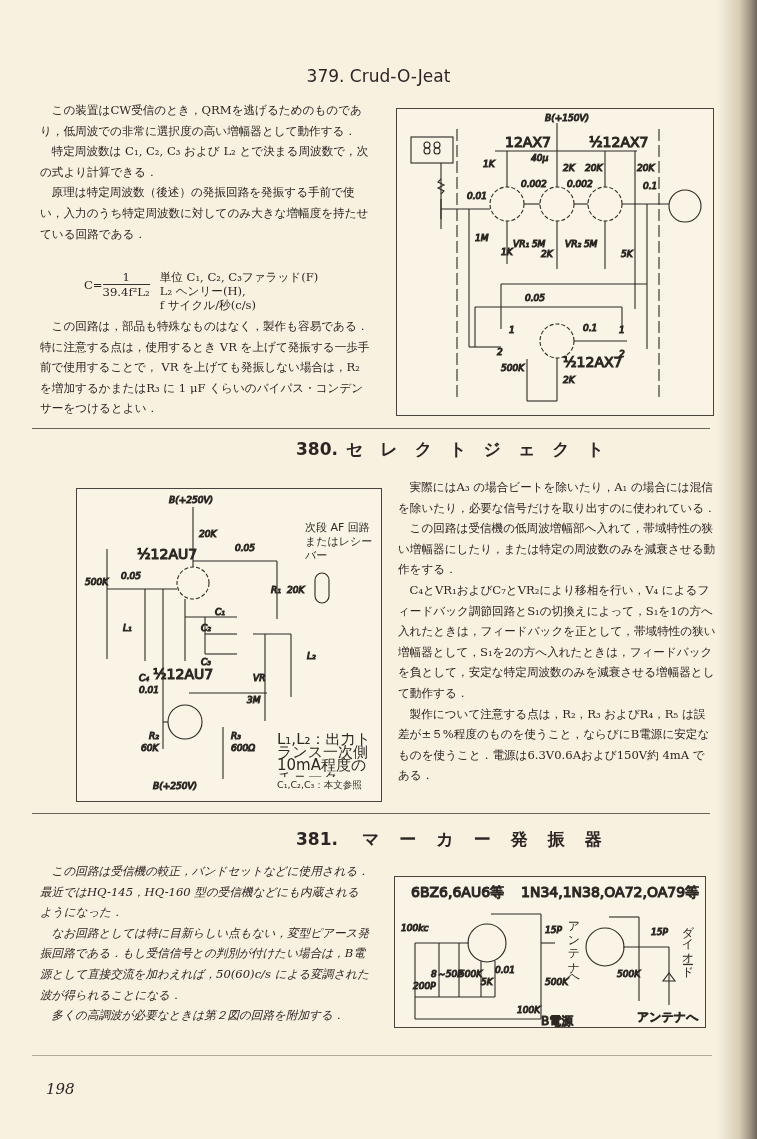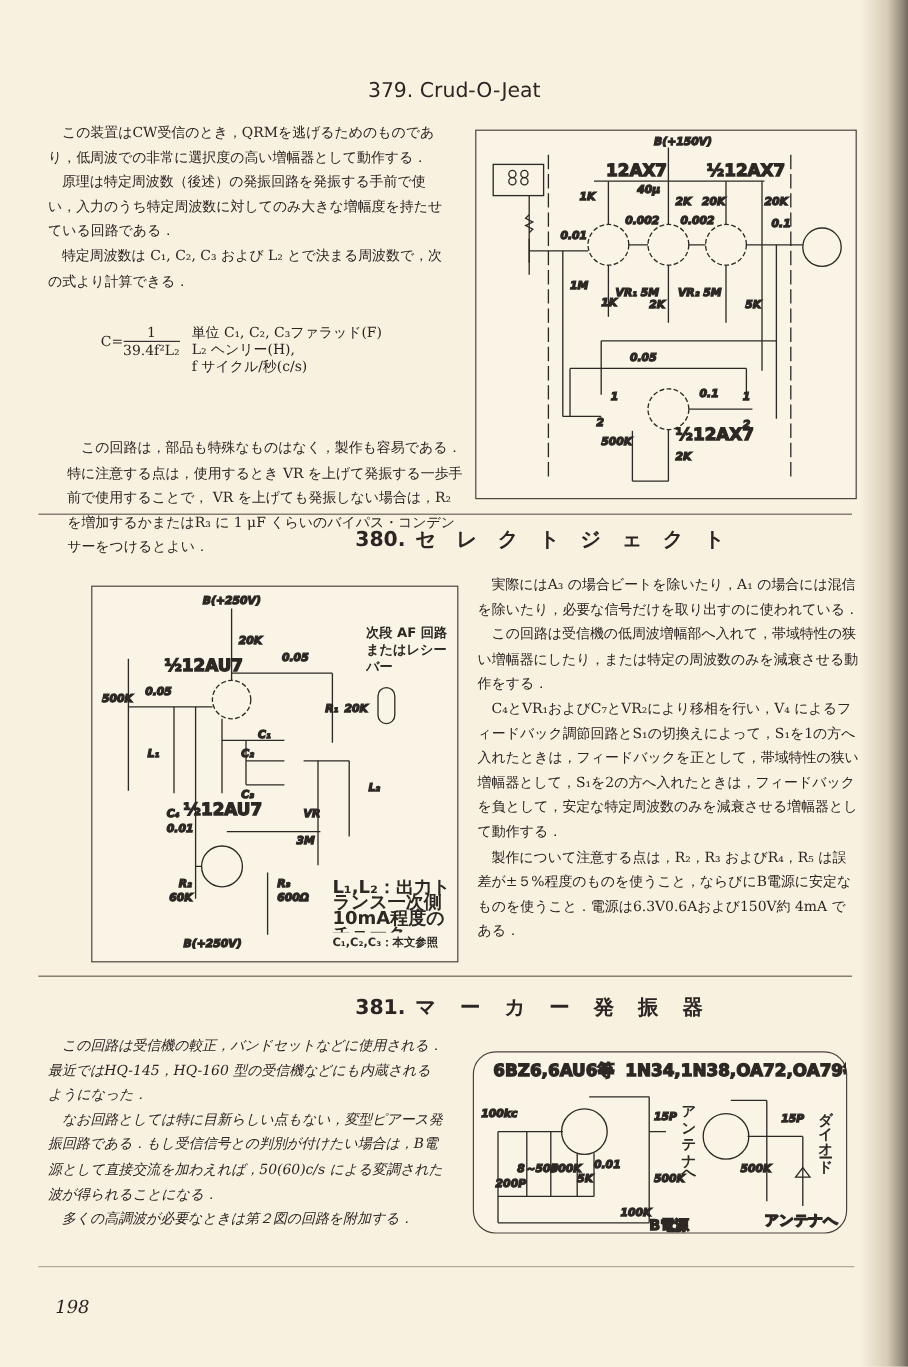--- a/index.html
+++ b/index.html
@@ -5,25 +5,25 @@
   html,body{margin:0;padding:0;}
   body{width:757px;height:1139px;background:#f8f1e0;position:relative;overflow:hidden;
        font-family:"DejaVu Serif",serif;color:#2a2522;}
   .edge{position:absolute;right:0;top:0;width:40px;height:1139px;
         background:linear-gradient(to right,rgba(248,241,224,0),#d8cdb6 55%,#9a9080 85%,#6e665a);}
   .h{position:absolute;font-family:"DejaVu Sans",sans-serif;color:#2b2624;}
   .h1{left:0;width:757px;top:66px;text-align:center;font-size:17px;font-weight:normal;}
   .h2{top:438px;left:296px;font-size:17px;font-weight:bold;letter-spacing:0;}
   .h2 .kana{letter-spacing:17px;margin-left:8px;}
   .h3{top:828px;left:296px;font-size:17px;font-weight:bold;}
-  .h3 .kana{letter-spacing:20px;margin-left:8px;}
+  .h3 .kana{letter-spacing:20px;margin-left:24px;}
   .txt{position:absolute;font-size:11.6px;line-height:20.6px;}
   .txt p{margin:0;text-indent:1em;}
   .rule{position:absolute;height:1px;background:#6b625a;}
-  .box{position:absolute;border:1.5px solid #4a443f;background:#faf4e6;font-weight:bold;}
+  .box{position:absolute;border:1.5px solid #4a443f;background:#faf4e6;}
   .formula{position:absolute;font-size:11.6px;line-height:14px;}
   .frac{display:inline-block;vertical-align:middle;text-align:center;}
   .frac .num{border-bottom:1px solid #333;padding:0 4px;}
   .units{display:inline-block;vertical-align:top;margin-left:10px;}
   .pagenum{position:absolute;left:46px;top:1080px;font-size:15px;font-style:italic;}
   svg text{font-family:"DejaVu Sans",sans-serif;fill:#2d2824;}
   .lbl{font-size:9px;font-style:italic;}
   .big{font-size:14px;}
   .jp{font-size:12px;}
 </style>
@@ -31,36 +31,36 @@
 <body>
 
 <div class="edge"></div>
 
 <div class="h h1">
   <span>379.</span> <span>Crud-O-Jeat</span>
 </div>
 
 <div class="txt" style="left:40px;top:100px;width:330px;">
   <p>この装置はCW受信のとき，QRMを逃げるためのものであり，低周波での非常に選択度の高い増幅器として動作する．</p>
+  <p>特定周波数は C₁, C₂, C₃ および L₂ とで決まる周波数で，次の式より計算できる．</p>
   <p>原理は特定周波数（後述）の発振回路を発振する手前で使い，入力のうち特定周波数に対してのみ大きな増幅度を持たせている回路である．</p>
-  <p>特定周波数は C₁, C₂, C₃ および L₂ とで決まる周波数で，次の式より計算できる．</p>
 </div>
 
 <div class="formula" style="left:84px;top:270px;">
   <span style="vertical-align:middle;">C=</span><span class="frac">
     <div class="num">1</div>
     <div>39.4f²L₂</div>
   </span><span class="units">
     <div>単位  C₁, C₂, C₃ファラッド(F)</div>
     <div>L₂  ヘンリー(H),</div>
     <div>f  サイクル/秒(c/s)</div>
   </span>
 </div>
 
-<div class="txt" style="left:56px;top:316px;width:330px;margin-top:47px;">
+<div class="txt" style="left:40px;top:316px;width:330px;">
   <p>この回路は，部品も特殊なものはなく，製作も容易である．特に注意する点は，使用するとき VR を上げて発振する一歩手前で使用することで， VR を上げても発振しない場合は，R₂を増加するかまたはR₃ に 1 μF くらいのバイパス・コンデンサーをつけるとよい．</p>
 </div>
 
 <div class="box" style="left:396px;top:108px;width:316px;height:306px;">
   <svg width="316" height="306" viewBox="0 0 316 306" fill="none" stroke="#2d2824" stroke-width="1.1">
     <text x="148" y="12" class="lbl">B(+150V)</text>
     <text x="108" y="38" class="big">12AX7</text>
     <text x="192" y="38" class="big">½12AX7</text>
     <text x="166" y="258" class="big">½12AX7</text>
 
@@ -204,21 +204,21 @@
 <div class="h h3">
   <span>381.</span><span class="kana">マーカー発振器</span>
 </div>
 
 <div class="txt" style="left:40px;top:861px;width:330px;font-style:italic;">
   <p>この回路は受信機の較正，バンドセットなどに使用される．最近ではHQ-145，HQ-160 型の受信機などにも内蔵されるようになった．</p>
   <p>なお回路としては特に目新らしい点もない，変型ピアース発振回路である．もし受信信号との判別が付けたい場合は，B電源として直接交流を加わえれば，50(60)c/s による変調された波が得られることになる．</p>
   <p>多くの高調波が必要なときは第２図の回路を附加する．</p>
 </div>
 
-<div class="box" style="left:394px;top:876px;width:310px;height:150px;border-radius:19px;">
+<div class="box" style="left:394px;top:876px;width:310px;height:150px;">
   <svg width="310" height="150" viewBox="0 0 310 150" fill="none" stroke="#2d2824" stroke-width="1.1">
     <text x="16" y="20" class="big">6BZ6,6AU6等</text>
     <text x="126" y="20" class="big">1N34,1N38,OA72,OA79等</text>
     <text x="6" y="54" class="lbl">100kc</text>
     <text x="150" y="56" class="lbl">15P</text>
     <text x="256" y="58" class="lbl">15P</text>
     <text x="36" y="100" class="lbl">8～50P</text>
     <text x="18" y="112" class="lbl">200P</text>
     <text x="64" y="100" class="lbl">500K</text>
     <text x="150" y="108" class="lbl">500K</text>

